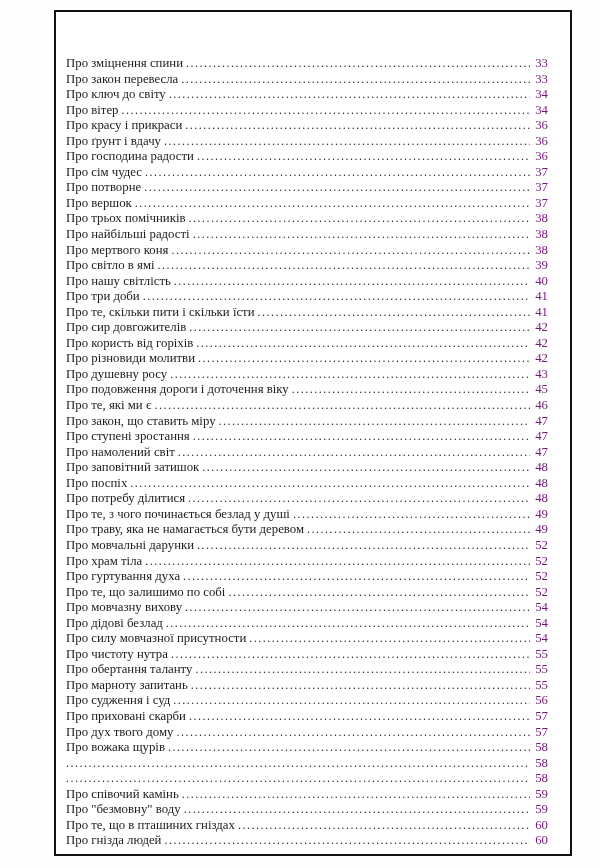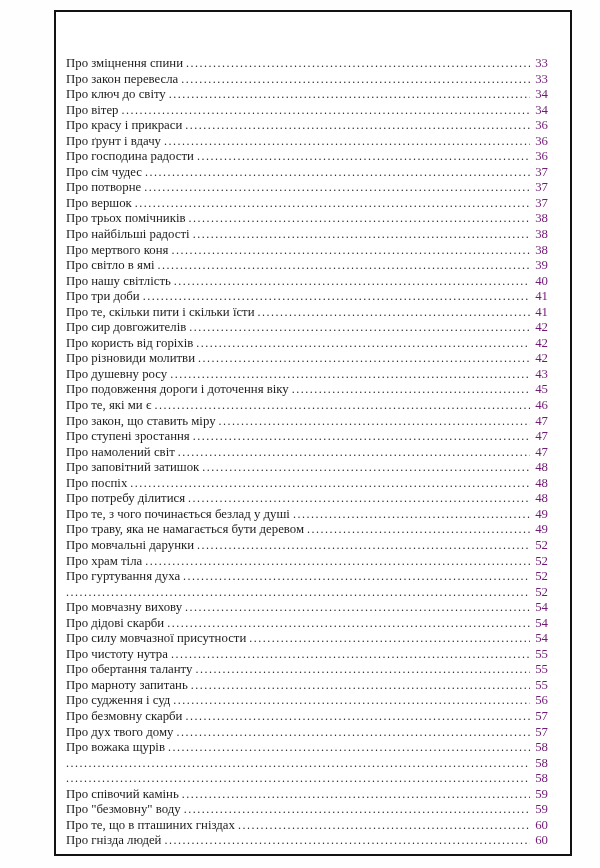--- a/index.html
+++ b/index.html
@@ -264,32 +264,33 @@
     <span class="toc-page">52</span>
   </div>
 
   <div class="toc-row">
     <span class="toc-title">Про гуртування духа</span>
     <span class="toc-dots">........................................................................................................................................................................................................</span>
     <span class="toc-page">52</span>
   </div>
 
   <div class="toc-row">
+    <span class="toc-title">Про те, що залишимо по собі</span>
     <span class="toc-dots">........................................................................................................................................................................................................</span>
     <span class="toc-page">52</span>
   </div>
 
   <div class="toc-row">
     <span class="toc-title">Про мовчазну вихову</span>
     <span class="toc-dots">........................................................................................................................................................................................................</span>
     <span class="toc-page">54</span>
   </div>
 
   <div class="toc-row">
-    <span class="toc-title">Про дідові скарби</span>
+    <span class="toc-title">Про дідові безлад</span>
     <span class="toc-dots">........................................................................................................................................................................................................</span>
     <span class="toc-page">54</span>
   </div>
 
   <div class="toc-row">
     <span class="toc-title">Про силу мовчазної присутности</span>
     <span class="toc-dots">........................................................................................................................................................................................................</span>
     <span class="toc-page">54</span>
   </div>
 
@@ -311,21 +312,21 @@
     <span class="toc-page">55</span>
   </div>
 
   <div class="toc-row">
     <span class="toc-title">Про судження і суд</span>
     <span class="toc-dots">........................................................................................................................................................................................................</span>
     <span class="toc-page">56</span>
   </div>
 
   <div class="toc-row">
-    <span class="toc-title">Про безмовну скарби</span>
+    <span class="toc-title">Про приховані скарби</span>
     <span class="toc-dots">........................................................................................................................................................................................................</span>
     <span class="toc-page">57</span>
   </div>
 
   <div class="toc-row">
     <span class="toc-title">Про дух твого дому</span>
     <span class="toc-dots">........................................................................................................................................................................................................</span>
     <span class="toc-page">57</span>
   </div>
 

